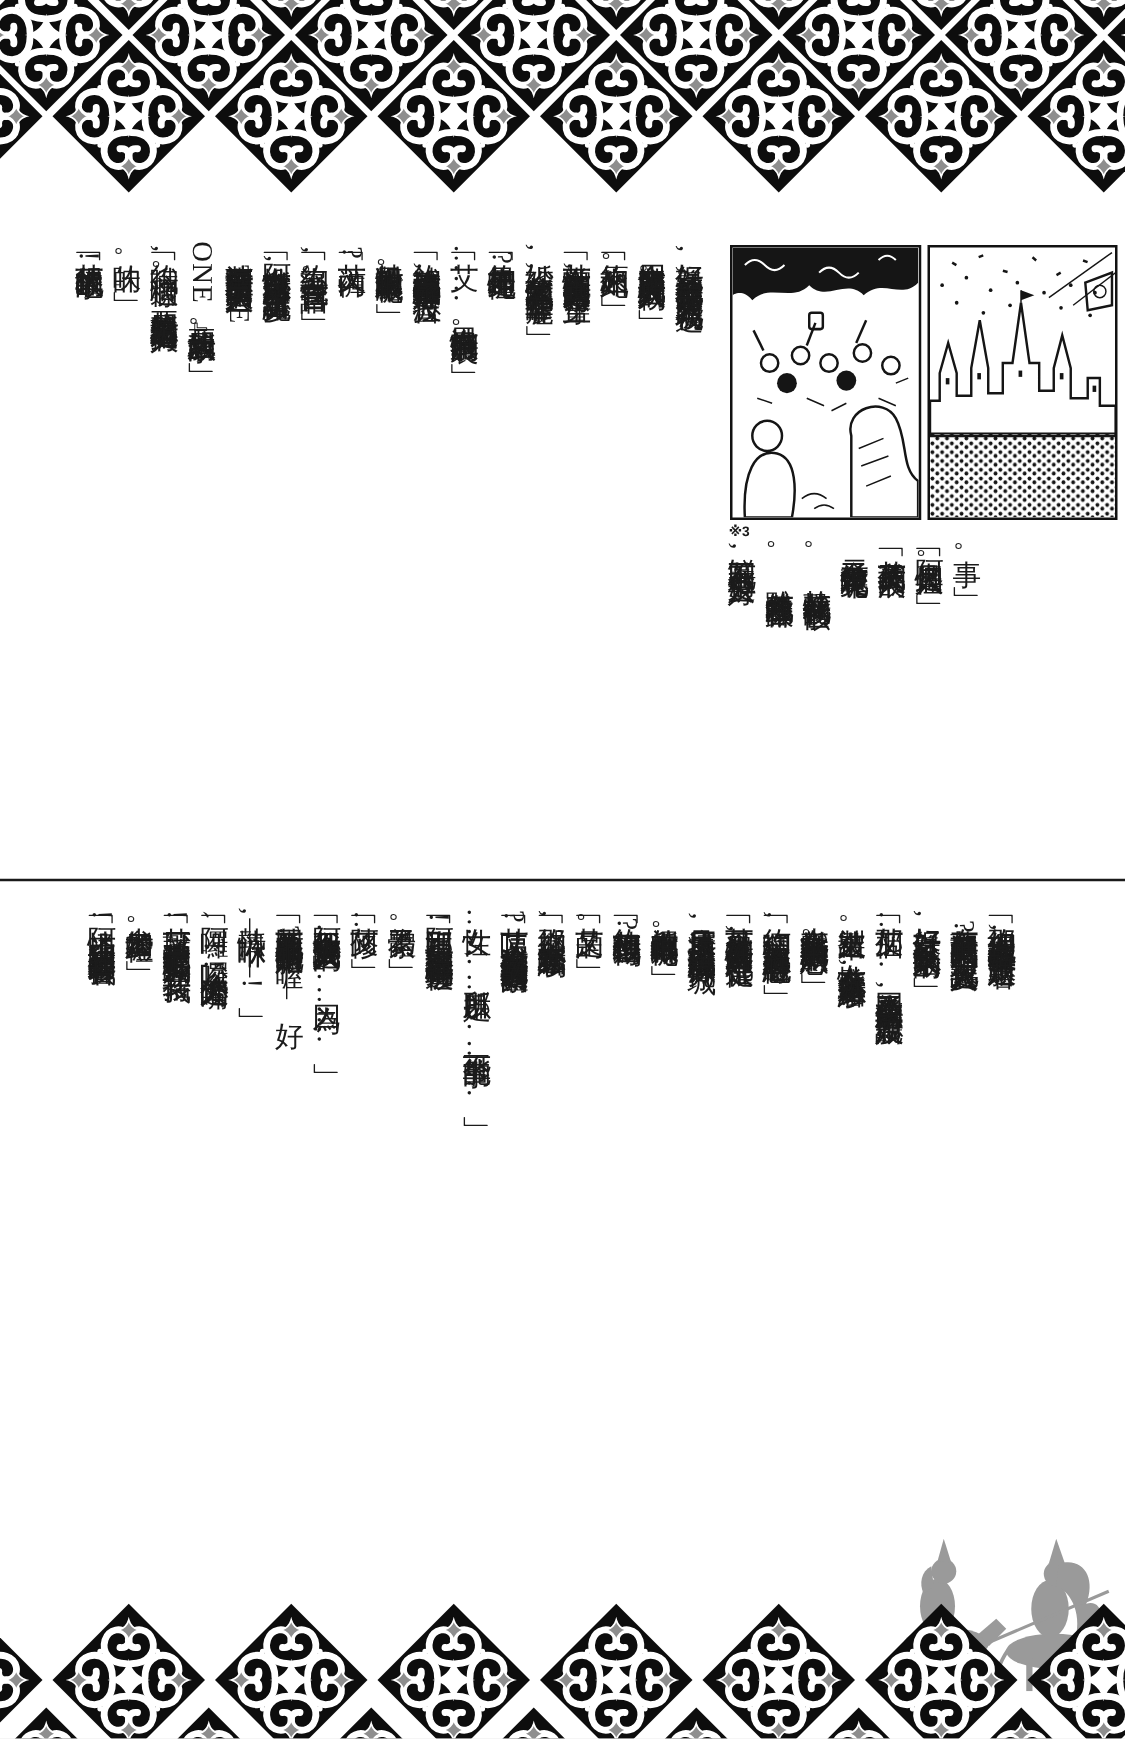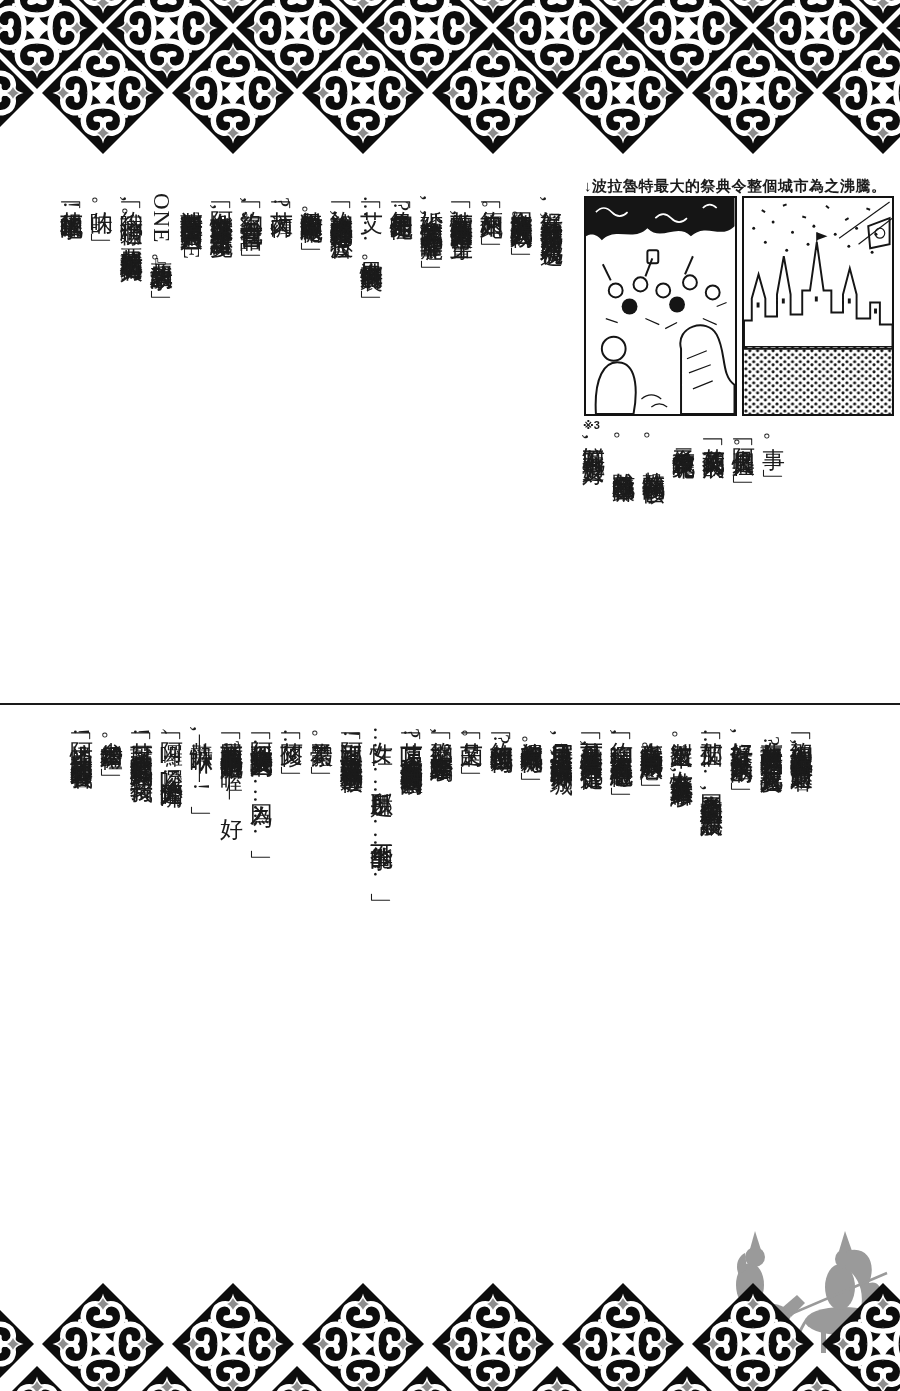--- a/index.html
+++ b/index.html
@@ -98,21 +98,20 @@
     <use href="#tile" x="-27" y="93"></use>
       <use href="#tile" x="103" y="93"></use>
       <use href="#tile" x="233" y="93"></use>
       <use href="#tile" x="363" y="93"></use>
       <use href="#tile" x="493" y="93"></use>
       <use href="#tile" x="623" y="93"></use>
       <use href="#tile" x="753" y="93"></use>
       <use href="#tile" x="883" y="93"></use>
   </svg>
 
-  <div class="art-caption">↓波拉魯特最大的祭典令整個城市為之沸騰。</div>
 
   <div class="art">
     <div class="panel">
       <svg viewBox="0 0 150 215" preserveAspectRatio="none">
         <path class="blob" d="M0,0 H150 V28 C136,42 122,24 106,38 C92,24 76,44 62,30 C48,44 30,28 16,42 C8,32 0,38 0,38 Z"></path>
         <path class="wt" d="M10,14 q8,-8 16,0 q8,8 16,0"></path>
         <path class="wt" d="M70,20 q8,-8 16,0 q8,8 16,0"></path>
         <path class="wt" d="M118,10 q7,-7 14,0"></path>
         <line class="ink" x1="25" y1="82" x2="17" y2="66"></line>
         <line class="ink" x1="60" y1="78" x2="67" y2="60"></line>

